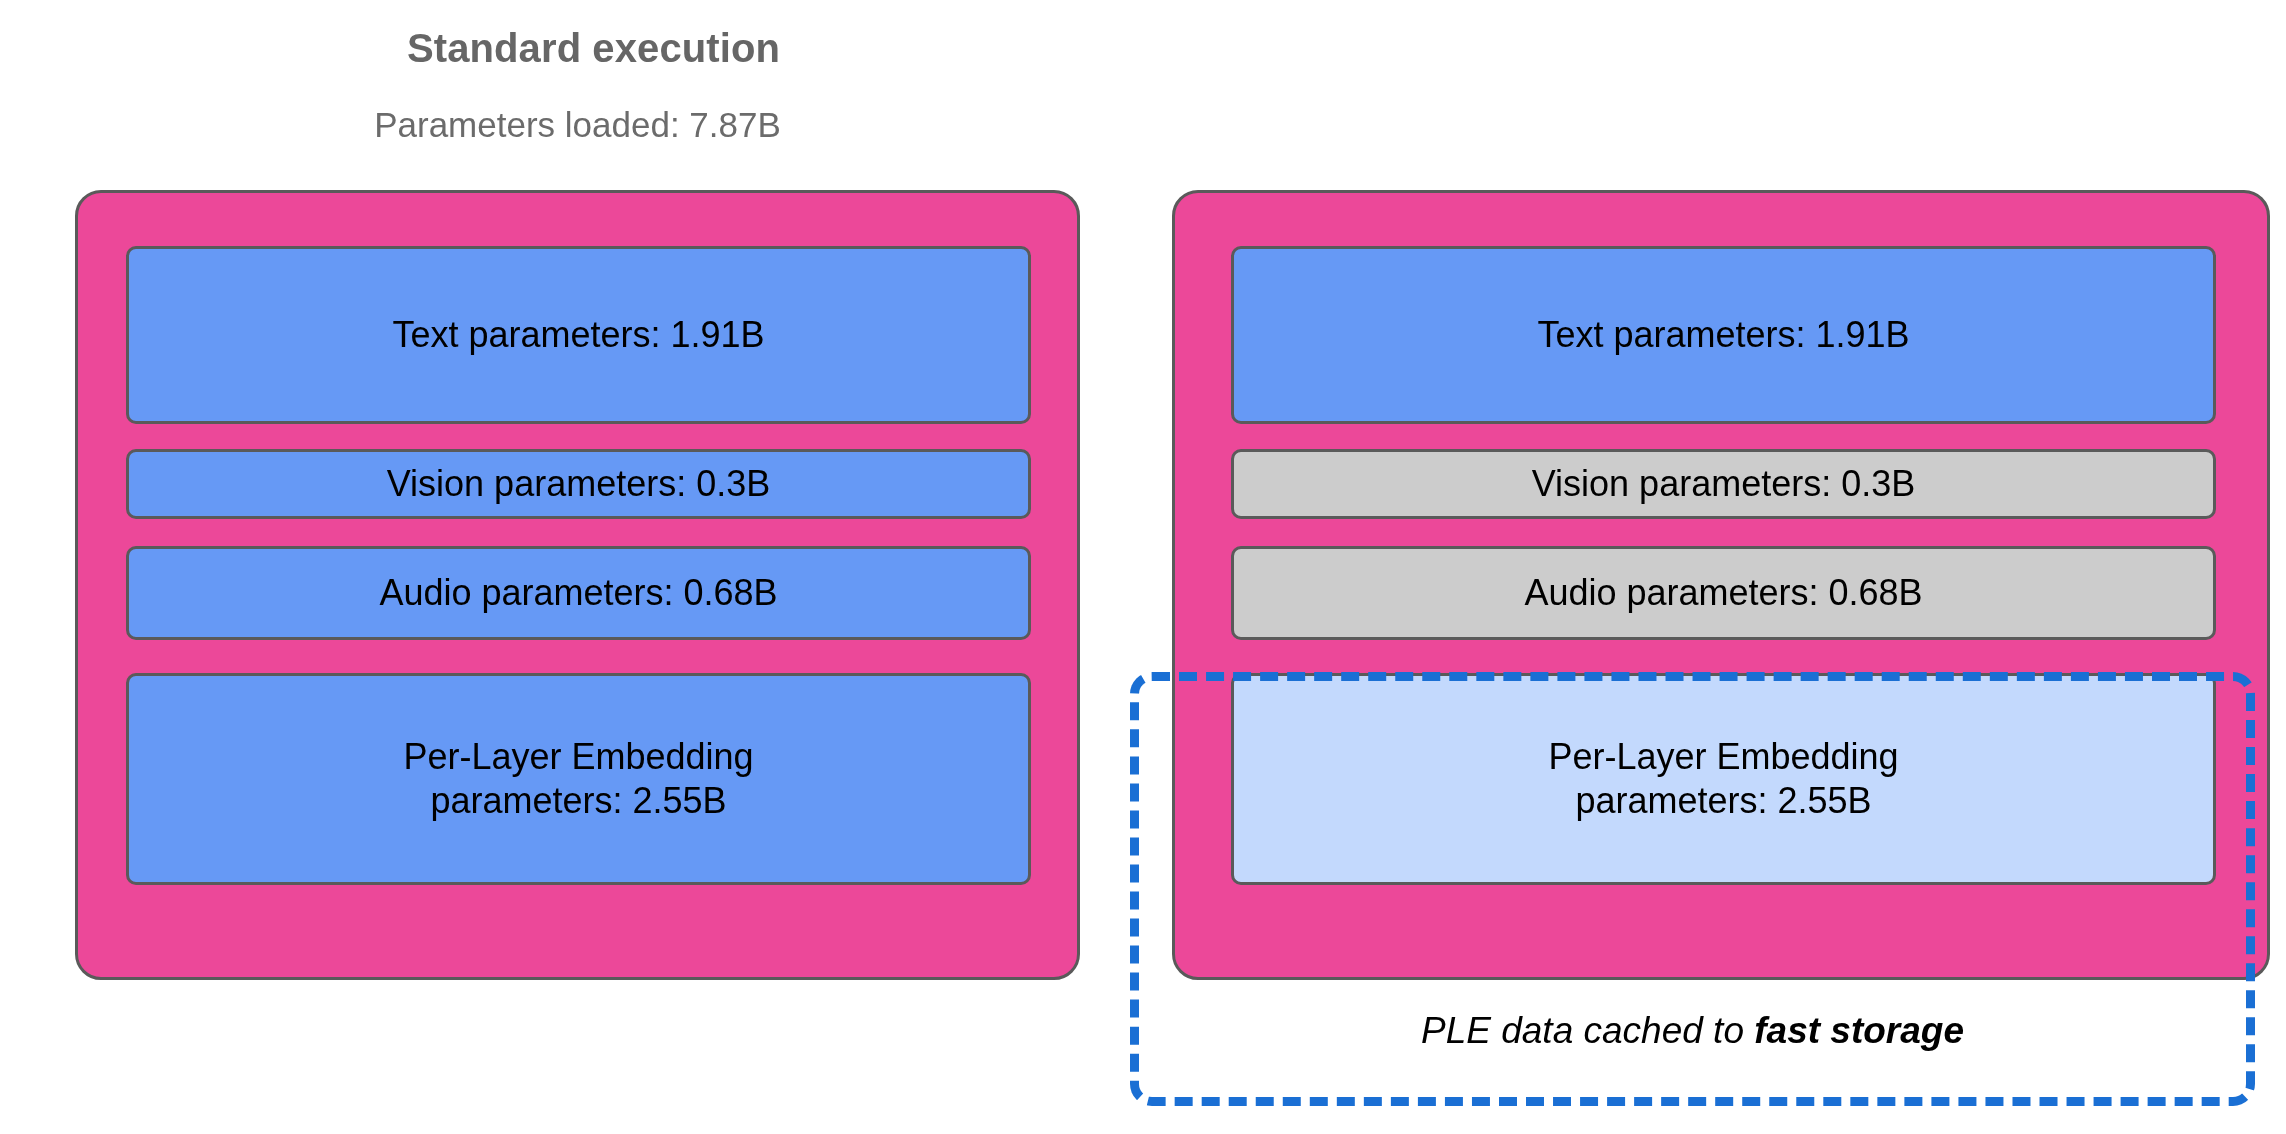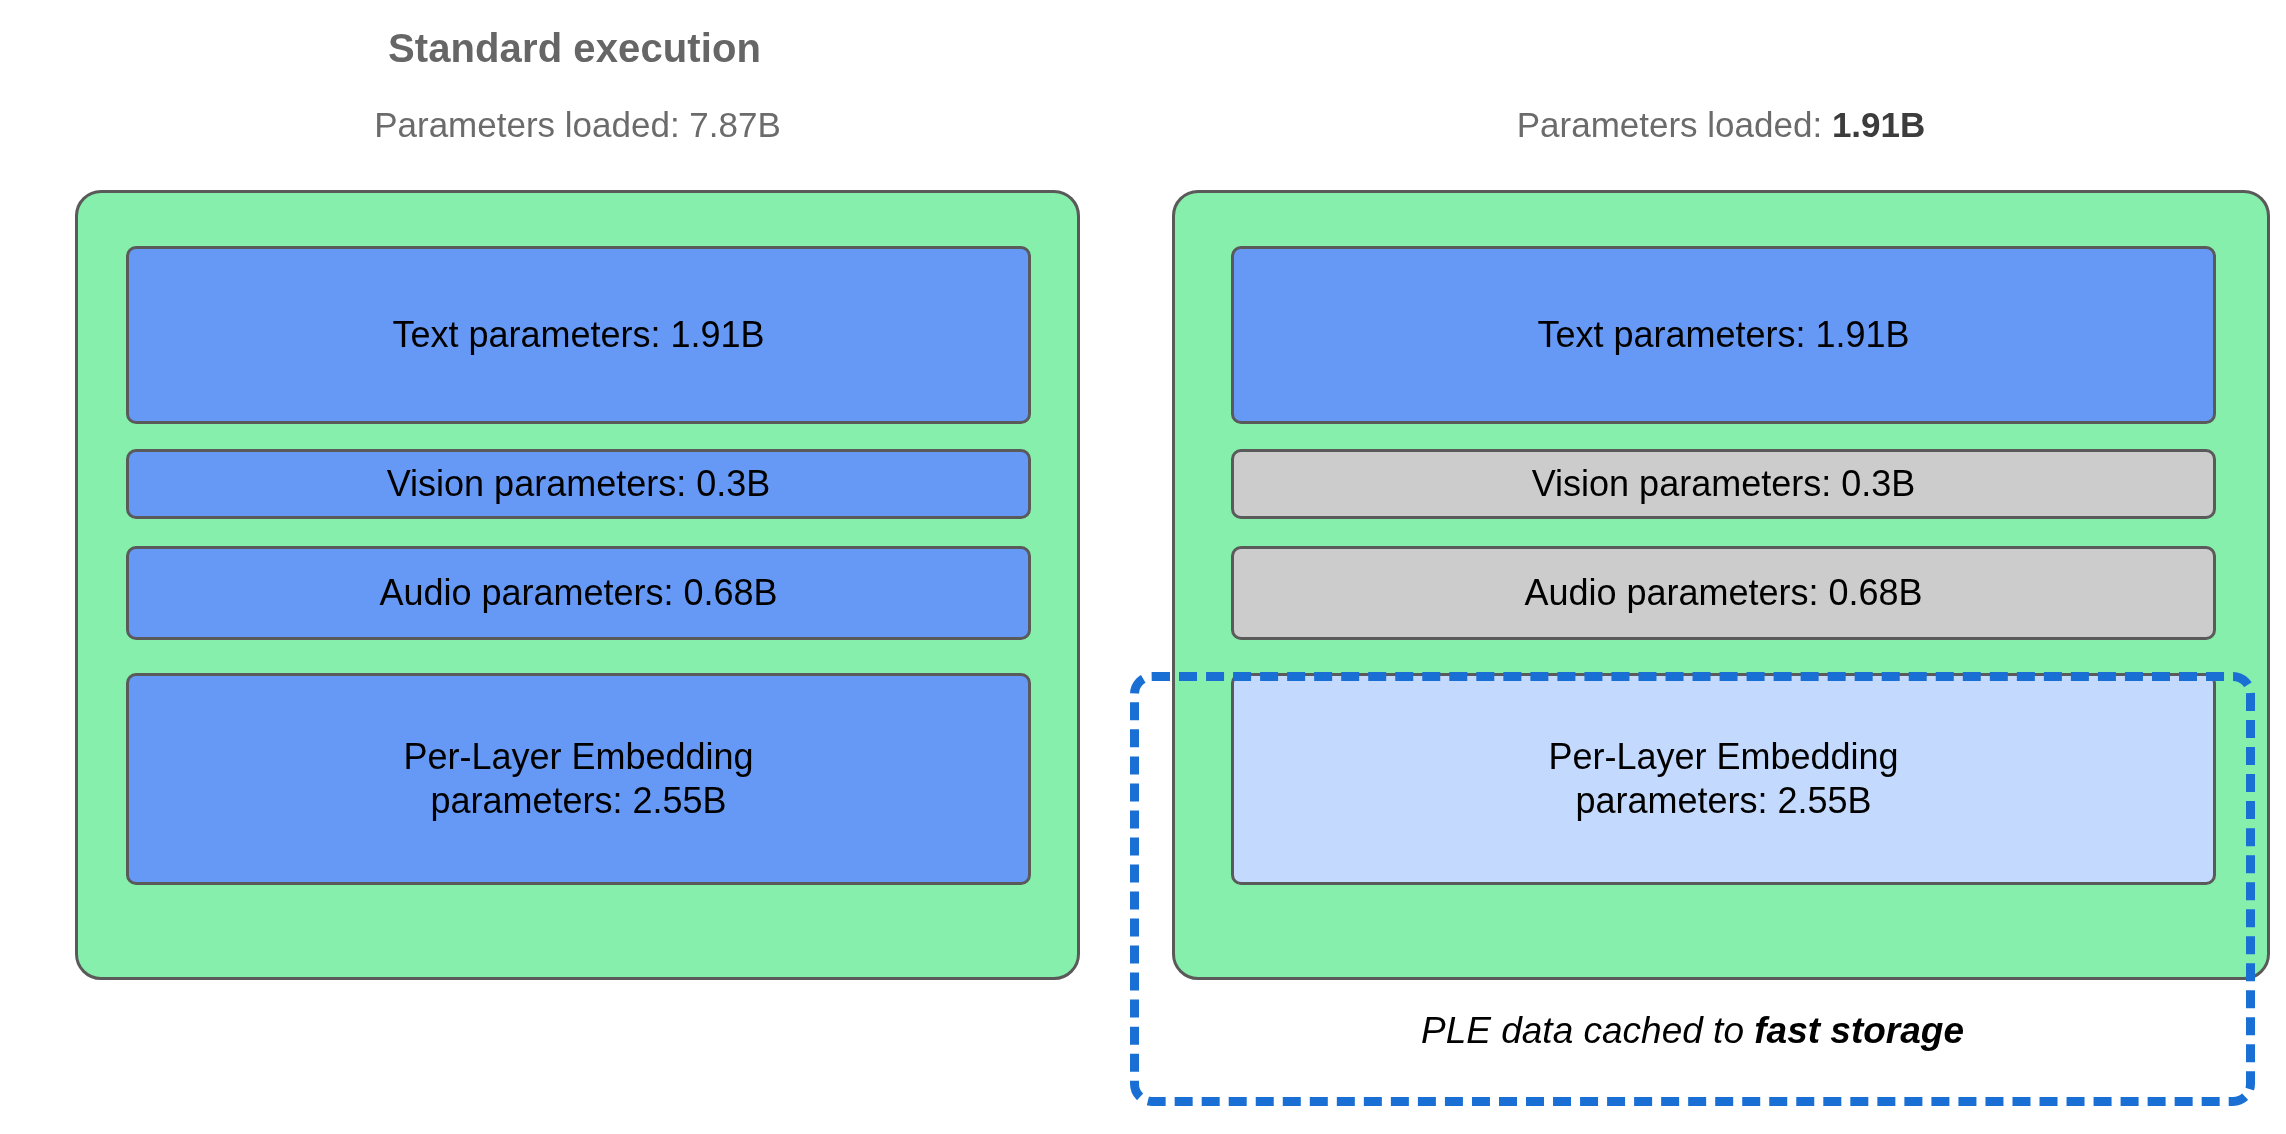--- a/index.html
+++ b/index.html
@@ -37,21 +37,21 @@
     font-size: 35px;
     font-weight: normal;
     color: #6b6b6b;
     white-space: nowrap;
   }
   .col-sub b { font-weight: bold; color: #3c3c3c; }
 
   
   .card {
     position: absolute;
-    background: #86efac;
+    background: #ec4899;
     border: 3px solid #5A5A5A;
     border-radius: 26px;
     box-sizing: border-box;
     padding-left: 24px;
   }
 
   
   .bar {
     position: absolute;
     box-sizing: border-box;
@@ -88,38 +88,37 @@
     white-space: nowrap;
     font-style: italic;
   }
   .caption b { font-weight: bold; }
 </style>
 </head>
 <body>
 
 <div class="stage">
 
-  <div class="col-title" style="left:72px; top:26px; width:1005px;">Standard execution</div>
+  <div class="col-title" style="left:91px; top:26px; width:1005px;">Standard execution</div>
 
   <div class="col-sub" style="left:75px; top:105px; width:1005px;"><span>Parameters loaded: </span><span>7.87B</span></div>
 
   <div class="card" style="left:75px; top:190px; width:1005px; height:790px;">
 
     <div class="bar blue" style="left:48px; top:53px; width:905px; height:178px;">Text parameters: 1.91B</div>
 
     <div class="bar blue" style="left:48px; top:256px; width:905px; height:70px;">Vision parameters: 0.3B</div>
 
     <div class="bar blue" style="left:48px; top:353px; width:905px; height:94px;">Audio parameters: 0.68B</div>
 
     <div class="bar blue" style="left:48px; top:480px; width:905px; height:212px;">Per-Layer Embedding
 parameters: 2.55B</div>
   </div>
 
 
-  <div class="col-sub" style="left:1172px; top:105px; width:1098px;"><span>Parameters loaded: </span><b>1.91B</b></div>
 
   <div class="card" style="left:1172px; top:190px; width:1098px; height:790px;">
 
     <div class="bar blue" style="left:56px; top:53px; width:985px; height:178px;">Text parameters: 1.91B</div>
 
     <div class="bar gray" style="left:56px; top:256px; width:985px; height:70px;">Vision parameters: 0.3B</div>
 
     <div class="bar gray" style="left:56px; top:353px; width:985px; height:94px;">Audio parameters: 0.68B</div>
 
     <div class="bar lblue" style="left:56px; top:480px; width:985px; height:212px;">Per-Layer Embedding

